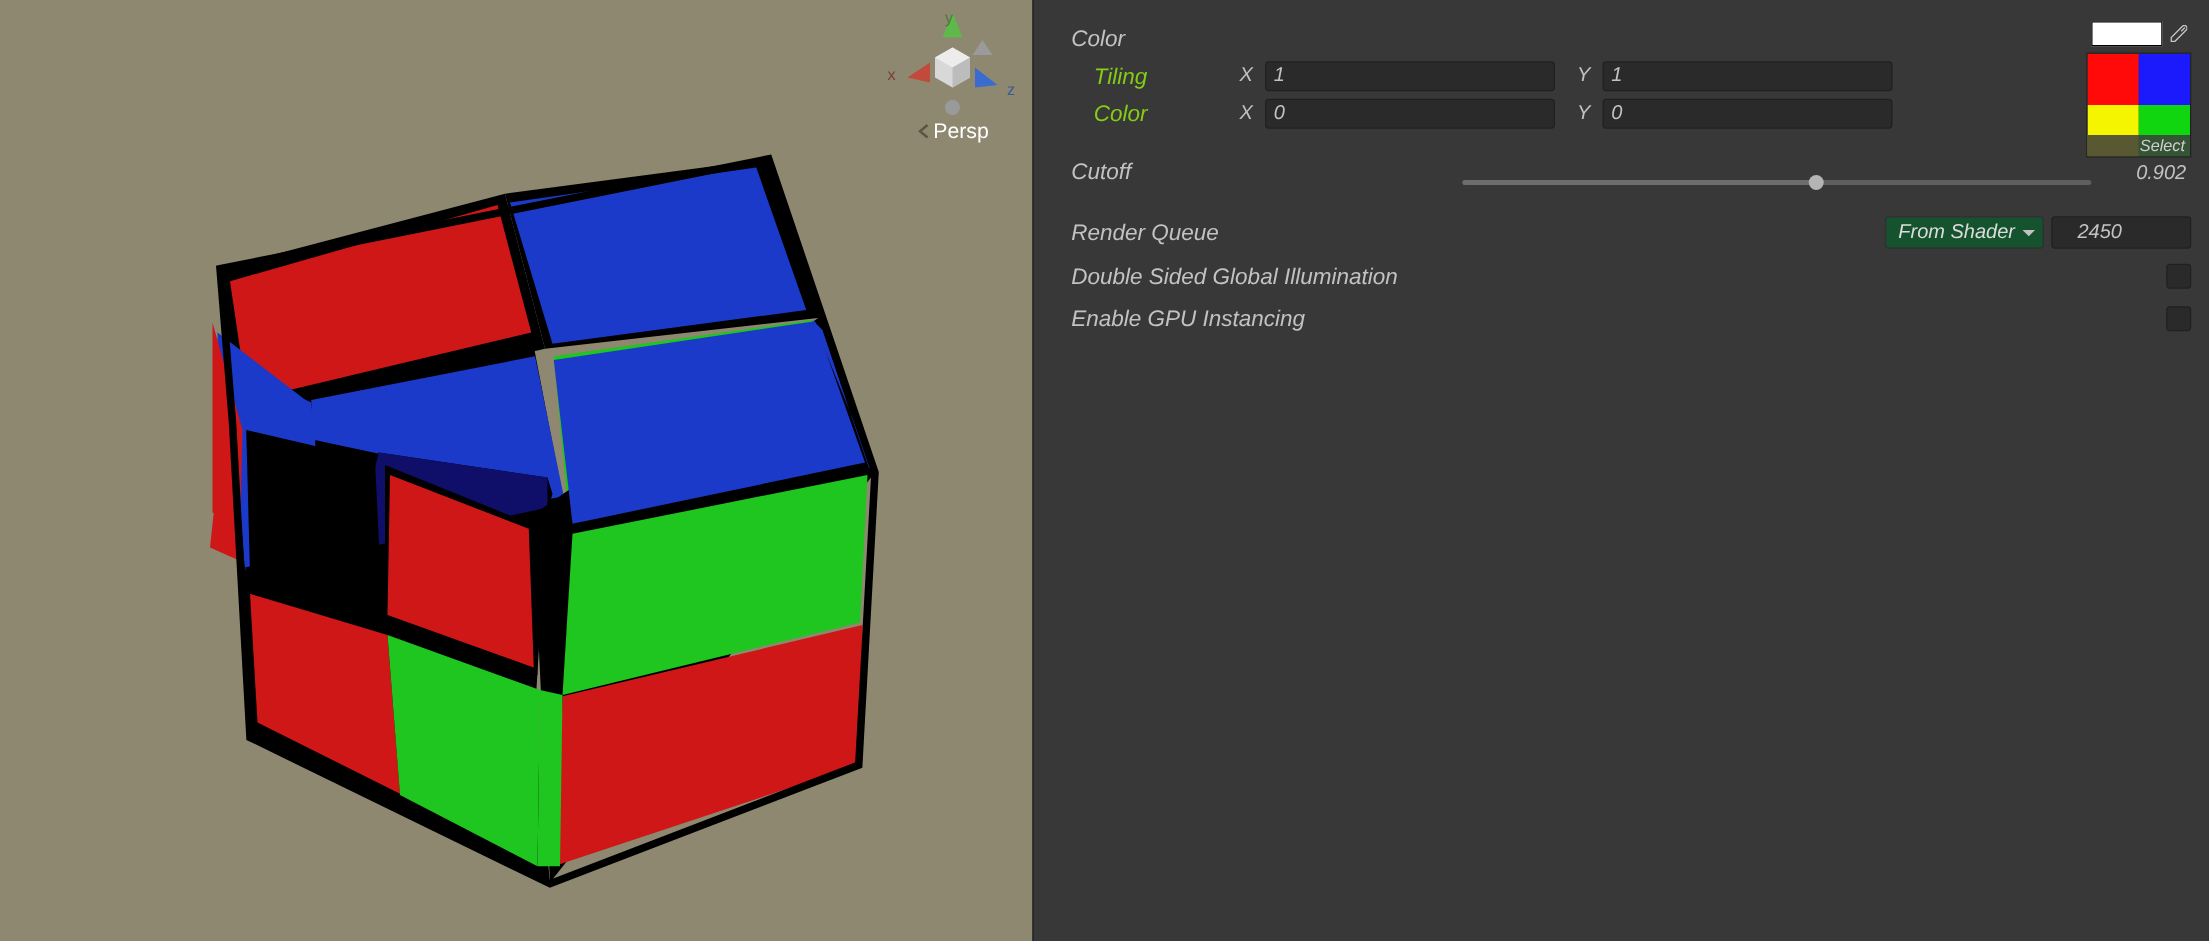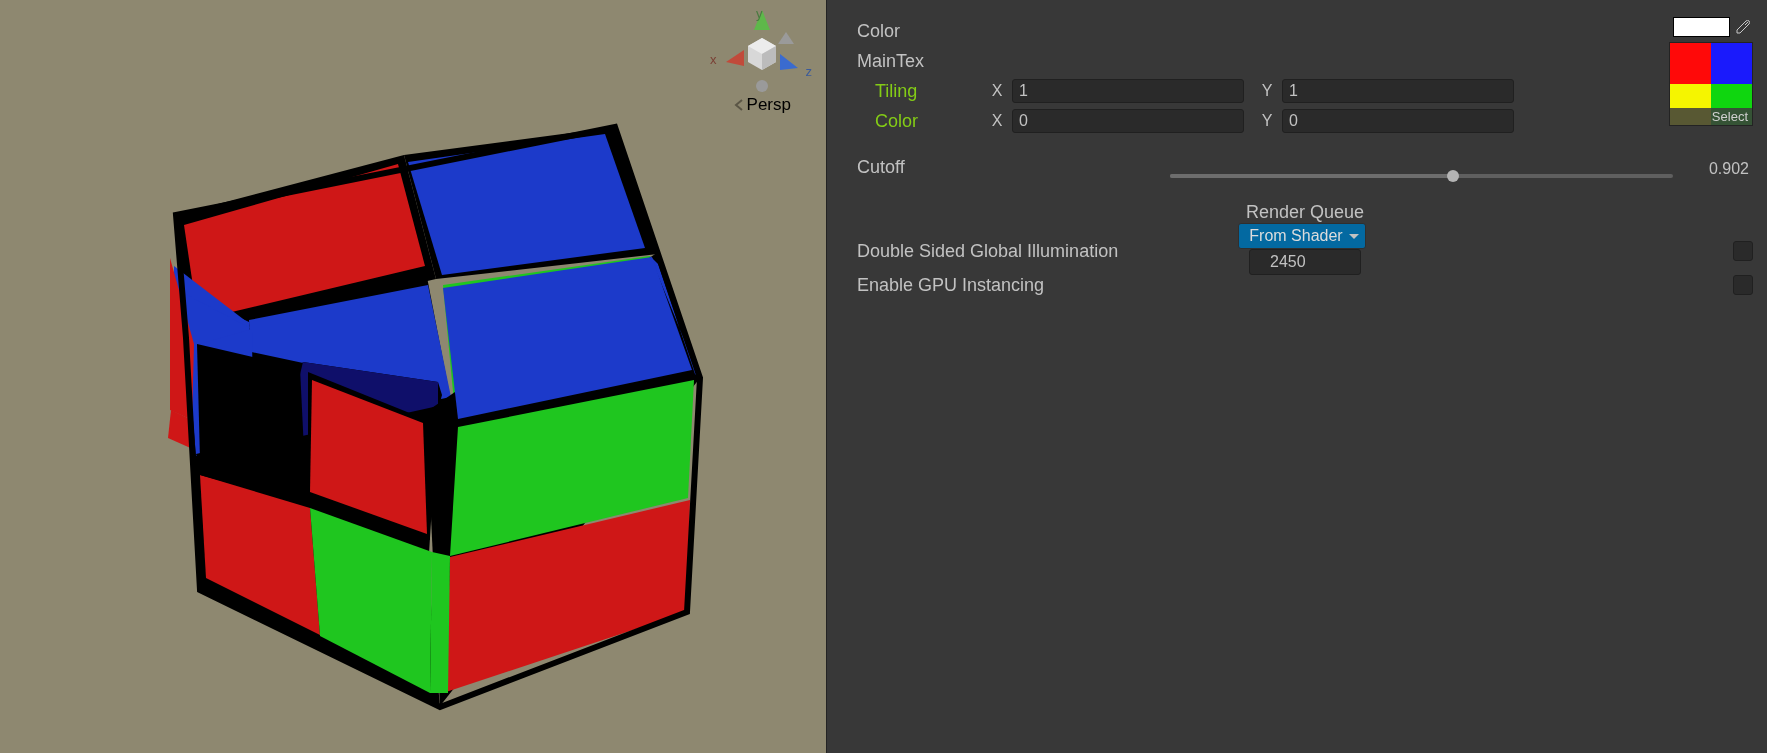--- a/index.html
+++ b/index.html
@@ -35,35 +35,36 @@
     position: absolute;
     top: 8px;
     right: 18px;
     width: 92px;
     height: 92px;
   }
   .persp {
     position: absolute;
     top: 95px;
     right: 35px;
-    color: #000000;
+    color: #ffffff;
     font-size: 17px;
     display: flex;
     align-items: center;
     gap: 2px;
   }
   .persp svg { flex: 0 0 auto; }
 
   
   .inspector {
     flex: 1;
     background: #383838;
     border-left: 1px solid #232323;
     padding: 18px 14px 8px 30px;
     position: relative;
+    font-style: italic;
   }
   .row {
     display: flex;
     align-items: center;
     margin-bottom: 4px;
     height: 26px;
   }
   .label {
     color: #c2c2c2;
     font-size: 18px;
@@ -122,24 +123,23 @@
     width: 64px;
     text-align: right;
     padding-right: 4px;
   }
 
   .render-queue-row {
     display: flex;
     align-items: center;
     margin-top: 24px;
     height: 28px;
-    flex-direction: column;
   }
   .dropdown {
-    background: #0369a1;
+    background: #14532d;
     border: 1px solid #2f2f2f;
     border-radius: 3px;
     color: #dcdcdc;
     height: 24px;
     line-height: 24px;
     padding: 0 22px 0 10px;
     position: relative;
     font-size: 16px;
     margin-right: 6px;
   }
@@ -326,23 +326,20 @@
 
     <div class="color-field">
       <div class="color-swatch" style="background: rgb(255, 255, 255);"></div>
       <div class="eyedropper">
         <svg width="14" height="14" viewBox="0 0 14 14">
             <path d="M12 2 L9 5 M10 1 a2 2 0 1 1 3 3 L9 8 4 13 1 13 1 10 6 5 Z" fill="none" stroke="#c8c8c8" stroke-width="1"></path>
           </svg>
       </div>
     </div>
 
-    <div class="row">
-      <span class="label">MainTex</span>
-    </div>
 
     <div class="tex-box">
       <div class="tex-grid">
         <div style="background: rgb(255, 9, 9);"></div>
         <div style="background: rgb(26, 26, 252);"></div>
         <div style="background: rgb(245, 245, 0);"></div>
         <div style="background: rgb(15, 214, 15);"></div>
       </div>
       <div class="tex-select">Select</div>
     </div>

